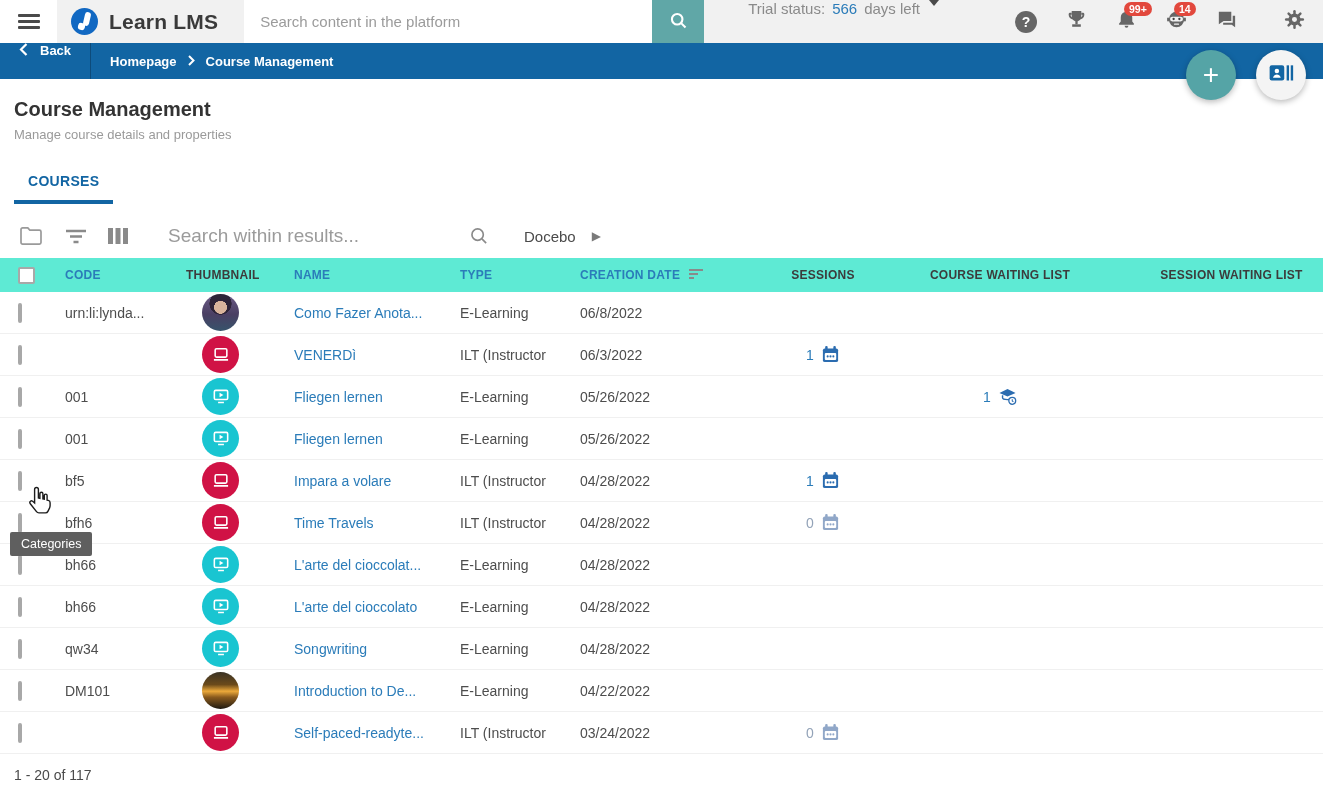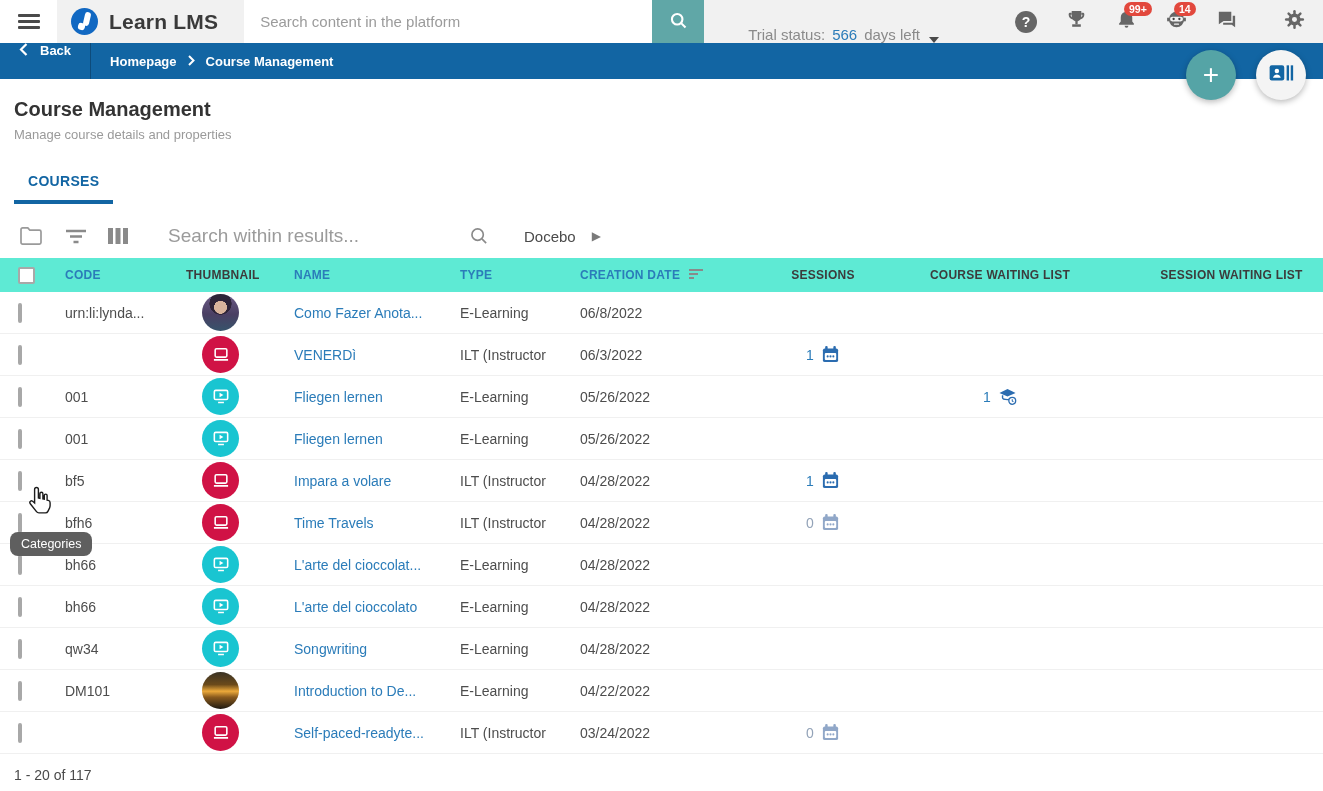--- a/index.html
+++ b/index.html
@@ -14,21 +14,21 @@
   .logo-box { display:flex; align-items:center; gap:11px; padding:0 26px 0 14px; }
   .logo-circle { width:27px; height:27px; border-radius:50%; background:#1168c2; position:relative; overflow:hidden; }
   .logo-circle i { position:absolute; background:#fff; border-radius:3px; }
   .logo-circle .l1 { width:6px; height:14px; left:13px; top:4px; transform:rotate(13deg); }
   .logo-circle .l2 { width:7px; height:7px; left:7px; top:15px; transform:rotate(13deg); }
   .logo-text { font-size:21px; font-weight:bold; color:#3a3a3a; letter-spacing:.2px; }
   .global-search { width:408px; border:none; outline:none; background:#fff; padding:0 16px; font-size:15px;
     font-family:"Liberation Sans",sans-serif; color:#8b5cf6; }
   .global-search::placeholder { color:#9b9b9b; }
   .search-btn { width:52px; border:none; background:#60a7a7; display:flex; align-items:center; justify-content:center; cursor:pointer; }
-  .trial { margin-left:44px; display:flex; align-items:flex-end; gap:7px; font-size:15px; color:#8a8a8a; cursor:pointer; }
+  .trial { margin-left:44px; display:flex; align-items:flex-start; gap:7px; font-size:15px; color:#8a8a8a; cursor:pointer; }
   .trial b { color:#2b7cb9; font-weight:normal; }
   .caret-down { width:0; height:0; border-left:5px solid transparent; border-right:5px solid transparent;
     border-top:6px solid #4a4a4a; margin-left:2px; }
   .top-icons { margin-left:auto; display:flex; align-items:center; padding-right:14px; }
   .tico { position:relative; width:30px; height:30px; display:flex; align-items:center; justify-content:center;
     margin-left:20px; cursor:pointer; }
   .tico svg { width:23px; height:23px; }
   .help-circle { width:22px; height:22px; border-radius:50%; background:#666; color:#fff; font-size:14px;
     font-weight:bold; display:flex; align-items:center; justify-content:center; }
   .badge { position:absolute; top:-5px; left:13px; background:#e2483d; color:#fff; font-size:10.5px; font-weight:bold;
@@ -96,21 +96,21 @@
   .tone-active .count { color:#2b7cb9; }
   .tone-active .cal-fill { fill:#2b6cb0; }
   .tone-muted .count { color:#93a3b8; }
   .tone-muted .cal-fill { fill:#90a7c8; }
   .capline { stroke:#2b6cb0; }
 
   .tfoot { font-size:14px; color:#4a4a4a; padding:13px 14px; }
 
   
   .tooltip { position:absolute; left:10px; top:274px; background:#5f5f5f; color:#fff; font-size:12.5px;
-    padding:5px 11px; border-radius:8px; z-index:9; }
+    padding:5px 11px; border-radius:2px; z-index:9; }
   .cursor-hand { position:absolute; left:27px; top:227px; z-index:10; width:26px; height:30px; pointer-events:none; }
 </style>
 </head>
 <body>
 
 <div class="topbar">
   <div class="burger-box">
     <div class="burger">
         <div></div>
         <div></div>

